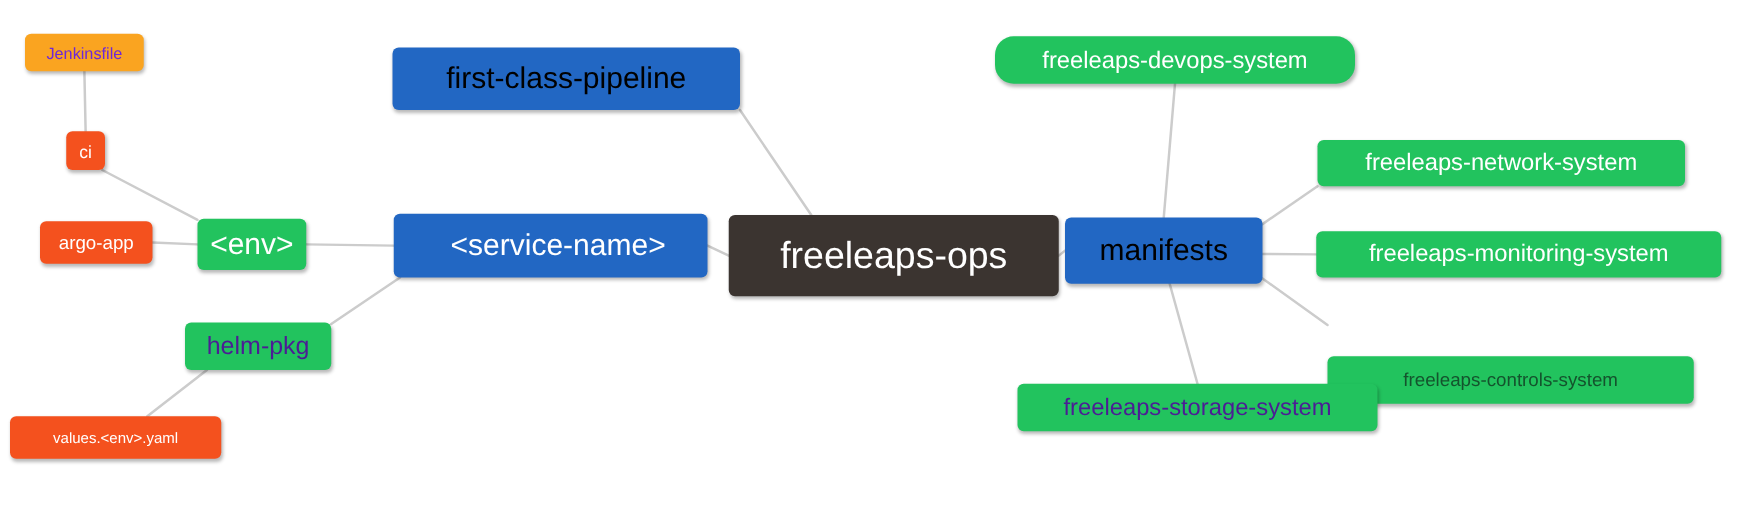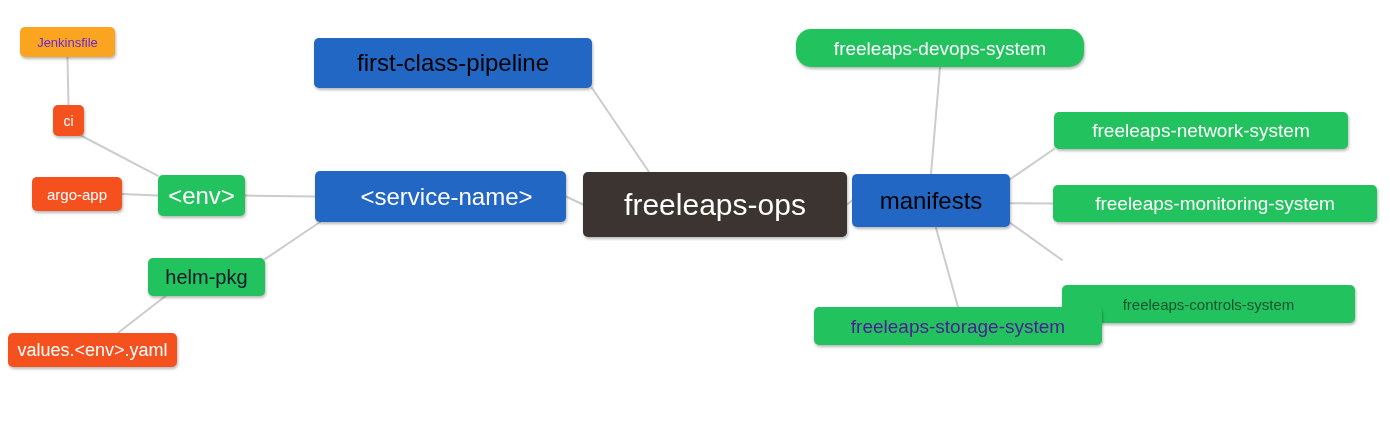--- a/index.html
+++ b/index.html
@@ -50,22 +50,22 @@
       <line x1="1010" y1="179.3" x2="1054" y2="149" stroke="#cccccc" stroke-width="2" stroke-linecap="round"></line>
       <line x1="1010" y1="203.15" x2="1053" y2="203.5" stroke="#cccccc" stroke-width="2" stroke-linecap="round"></line>
       <line x1="1010" y1="222.76" x2="1062" y2="260.04" stroke="#cccccc" stroke-width="2" stroke-linecap="round"></line>
       <line x1="935.74" y1="227" x2="958" y2="307" stroke="#cccccc" stroke-width="2" stroke-linecap="round"></line>
     </svg>
   <div id="nodes-layer">
       <div class="node" style="left: 20px; top: 27px; width: 95px; height: 30px; font-size: 13px; background: rgb(250, 164, 32); color: #6d28d9;">Jenkinsfile</div>
       <div class="node" style="left: 53px; top: 105px; width: 31px; height: 31px; font-size: 14px; background: rgb(244, 81, 30); color: rgb(255, 255, 255);">ci</div>
       <div class="node" style="left: 32px; top: 177px; width: 90px; height: 34px; font-size: 15px; background: rgb(244, 81, 30); color: rgb(255, 255, 255);">argo-app</div>
       <div class="node" style="left: 158px; top: 175px; width: 87px; height: 41px; font-size: 24px; background: rgb(34, 195, 94); color: rgb(255, 255, 255);">&lt;env&gt;</div>
-      <div class="node" style="left: 148px; top: 258px; width: 117px; height: 38px; font-size: 20px; background: rgb(34, 195, 94); color: #0f172a; text-align: center;">helm-pkg</div>
-      <div class="node" style="left: 8px; top: 333px; width: 169px; height: 34px; font-size: 18px; background: rgb(244, 81, 30); color: rgb(255, 255, 255);">values.&lt;env&gt;.yaml</div>
+      <div class="node" style="left: 148px; top: 258px; width: 117px; height: 38px; font-size: 20px; background: rgb(34, 195, 94); color: #4c1d95; text-align: center;">helm-pkg</div>
+      <div class="node" style="left: 8px; top: 333px; width: 169px; height: 34px; font-size: 12px; background: rgb(244, 81, 30); color: rgb(255, 255, 255);">values.&lt;env&gt;.yaml</div>
       <div class="node" style="left: 314px; top: 38px; width: 278px; height: 50px; font-size: 24px; background: rgb(34, 103, 195); color: #000000;">first-class-pipeline</div>
       <div class="node" style="left: 315px; top: 171px; width: 251px; height: 51px; font-size: 24px; background: rgb(34, 103, 195); color: rgb(255, 255, 255); padding-left: 12px;">&lt;service-name&gt;</div>
       <div class="node" style="left: 583px; top: 172px; width: 264px; height: 65px; font-size: 30px; background: rgb(59, 52, 48); color: rgb(255, 255, 255);">freeleaps-ops</div>
       <div class="node" style="left: 852px; top: 174px; width: 158px; height: 53px; font-size: 24px; background: rgb(34, 103, 195); color: #000000;">manifests</div>
       <div class="node" style="left: 796px; top: 29px; width: 288px; height: 38px; font-size: 19px; background: rgb(34, 195, 94); color: rgb(255, 255, 255); border-radius: 15px;">freeleaps-devops-system</div>
       <div class="node" style="left: 1054px; top: 112px; width: 294px; height: 37px; font-size: 19px; background: rgb(34, 195, 94); color: rgb(255, 255, 255);">freeleaps-network-system</div>
       <div class="node" style="left: 1053px; top: 185px; width: 324px; height: 37px; font-size: 19px; background: rgb(34, 195, 94); color: rgb(255, 255, 255);">freeleaps-monitoring-system</div>
       <div class="node" style="left: 1062px; top: 257px; width: 293px; height: 38px; font-size: 15px; background: rgb(34, 195, 94); color: #14532d; margin-top: 28px;">freeleaps-controls-system</div>
       <div class="node" style="left: 814px; top: 307px; width: 288px; height: 38px; font-size: 19px; background: rgb(34, 195, 94); color: #4c1d95;">freeleaps-storage-system</div>
     </div>

